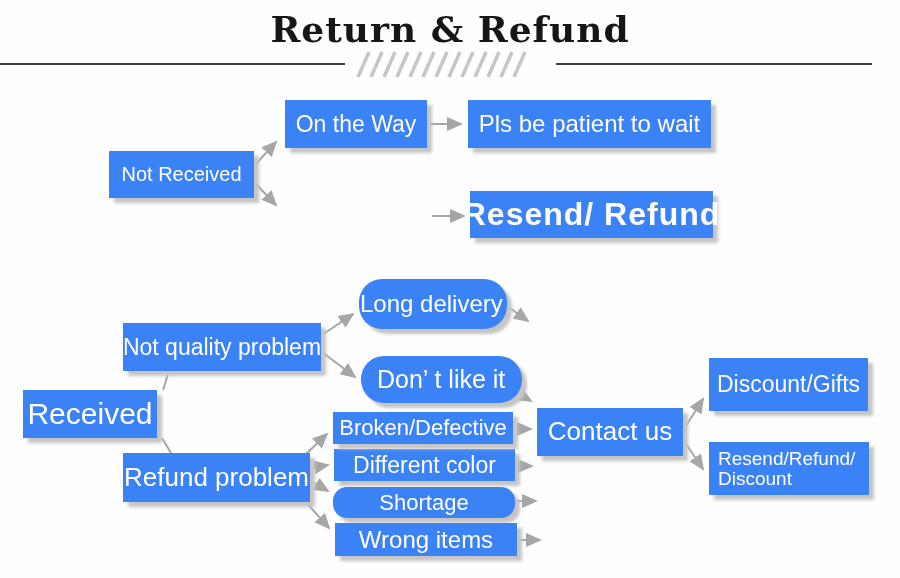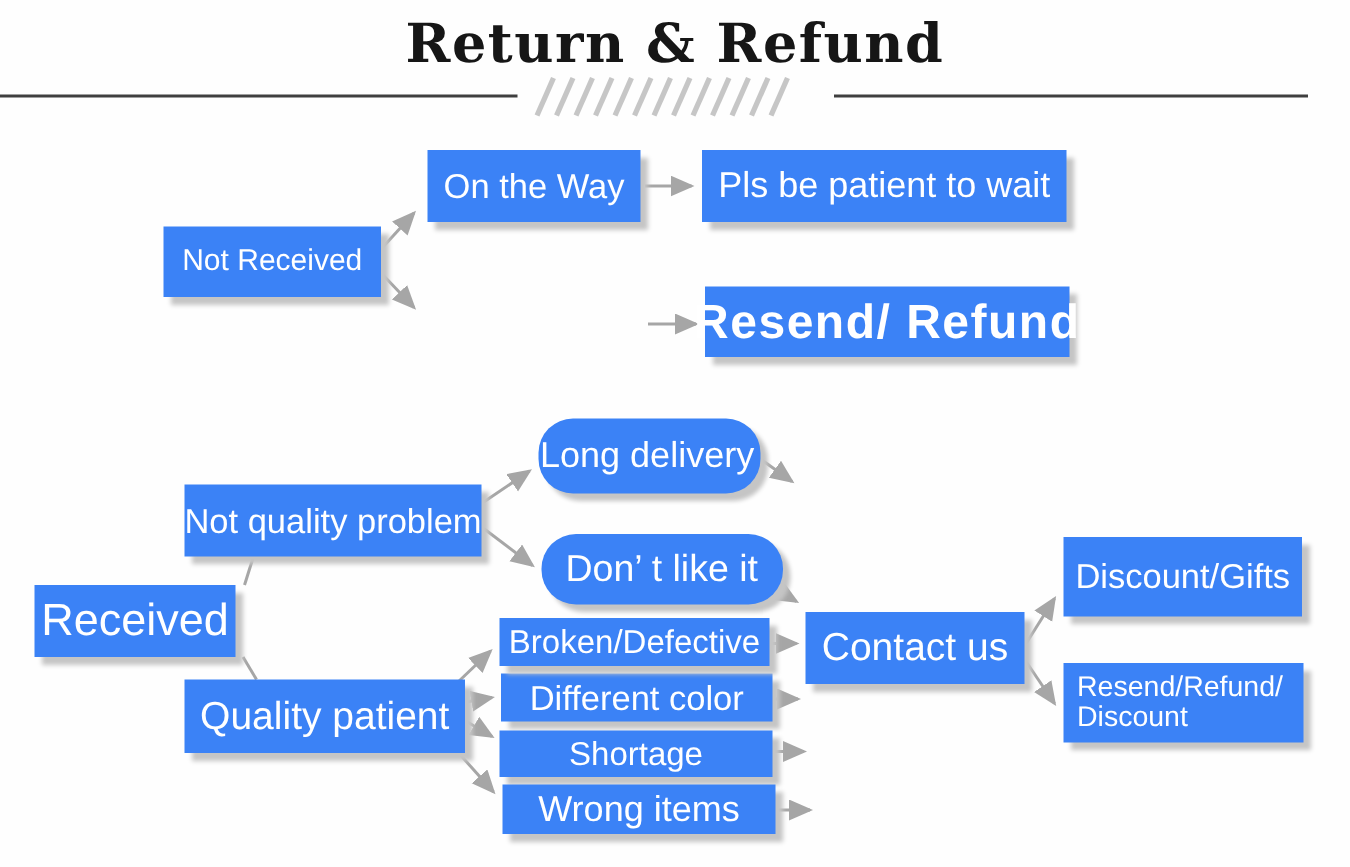--- a/index.html
+++ b/index.html
@@ -37,21 +37,21 @@
   #n-pls-wait       {left:468px;top:100px;width:243px;height:48px;font-size:24px;}
   #n-returned-lost  {left:283px;top:193px;width:147px;height:47px;font-size:23px;}
   #n-resend-refund  {left:470px;top:191px;width:243px;height:47px;font-size:32px;font-weight:600;letter-spacing:1px;}
   #n-received       {left:23px; top:390px;width:134px;height:48px;font-size:30px;}
   #n-not-quality    {left:123px;top:323px;width:198px;height:48px;font-size:23px;}
   #n-quality        {left:123px;top:453px;width:187px;height:49px;font-size:26px;}
   #n-long-delivery  {left:359px;top:279px;width:147px;height:50px;font-size:24px;padding-left:1px;}
   #n-dont-like      {left:361px;top:356px;width:145px;height:47px;font-size:25px;padding-left:16px;}
   #n-broken         {left:333px;top:412px;width:180px;height:32px;font-size:22px;}
   #n-diff-color     {left:334px;top:449px;width:181px;height:32px;font-size:23px;}
-  #n-shortage       {left:333px;top:487px;width:182px;height:31px;font-size:22px;}
+  #n-shortage       {left:333px;top:487px;width:182px;height:31px;font-size:22px;border-radius:14px;}
   #n-wrong-items    {left:335px;top:523px;width:182px;height:33px;font-size:24px;}
   #n-contact-us     {left:537px;top:408px;width:146px;height:48px;font-size:26px;}
   #n-discount-gifts {left:709px;top:358px;width:159px;height:53px;font-size:23px;}
   #n-resend-discount{left:709px;top:442px;width:160px;height:53px;font-size:19px;
                      flex-direction:column;align-items:flex-start;justify-content:center;padding-left:9px;box-sizing:border-box;}
   #n-resend-discount span{display:block;}
 
   svg.arrows{position:absolute;inset:0;pointer-events:none;}
 </style>
 </head>
@@ -115,21 +115,21 @@
     </g>
   </svg>
 
   <div class="node" id="n-not-received">Not Received</div>
   <div class="node" id="n-on-the-way">On the Way</div>
   <div class="node" id="n-pls-wait">Pls be patient to wait</div>
   <div class="node" id="n-resend-refund">Resend/ Refund</div>
 
   <div class="node" id="n-received">Received</div>
   <div class="node" id="n-not-quality">Not quality problem</div>
-  <div class="node" id="n-quality">Quality patient</div>
+  <div class="node" id="n-quality">Refund problem</div>
 
   <div class="node left" id="n-long-delivery">Long delivery</div>
   <div class="node left" id="n-dont-like">Don’ t like it</div>
 
   <div class="node" id="n-diff-color">Different color</div>
   <div class="node" id="n-broken">Broken/Defective</div>
   <div class="node" id="n-shortage">Shortage</div>
   <div class="node" id="n-wrong-items">Wrong items</div>
 
   <div class="node" id="n-contact-us">Contact us</div>

